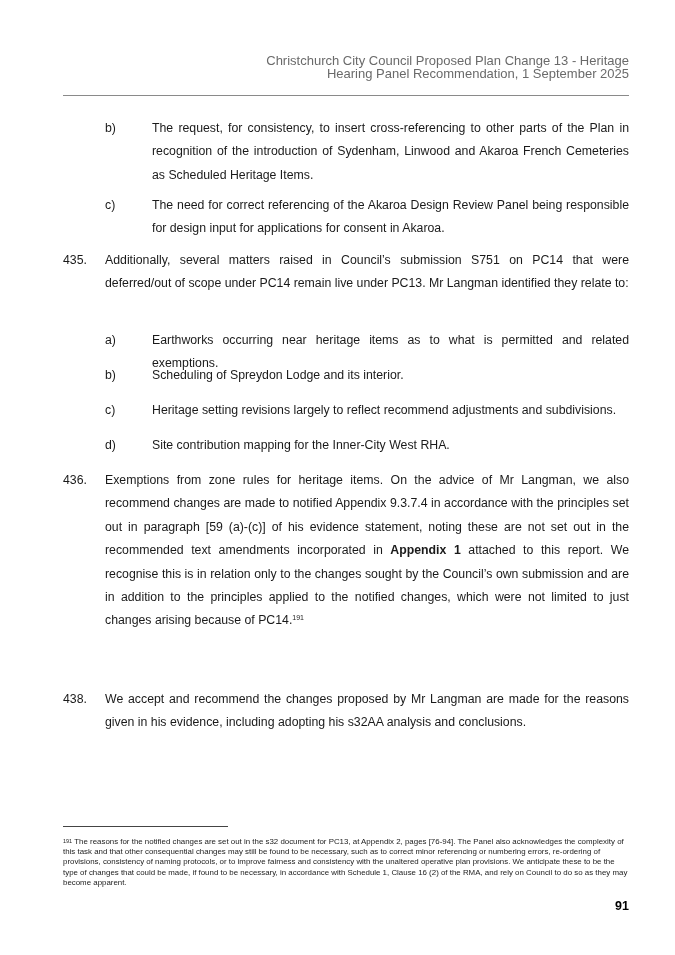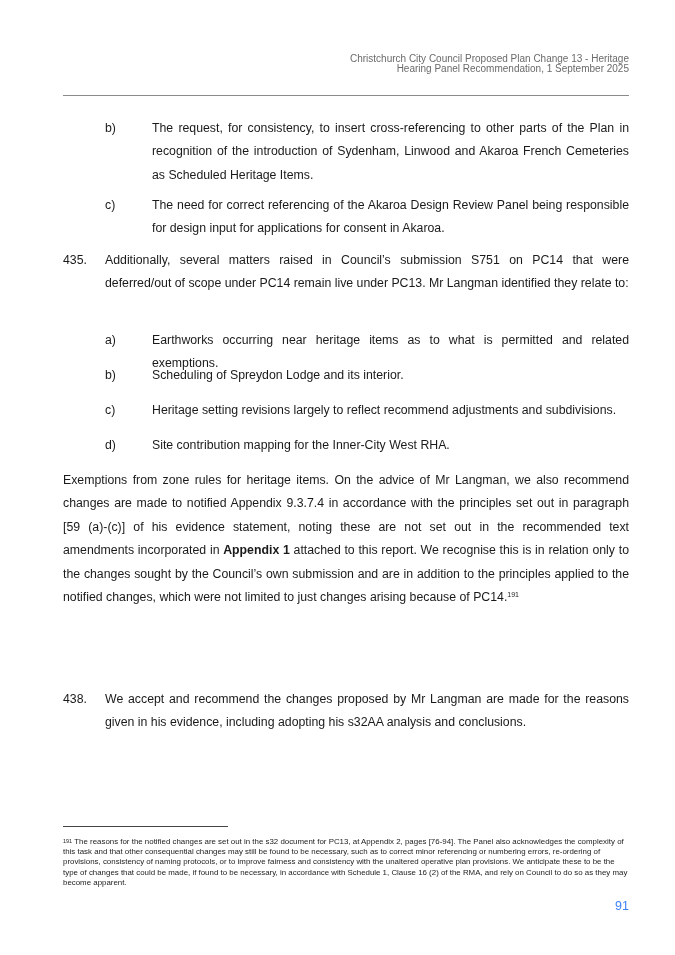--- a/index.html
+++ b/index.html
@@ -18,21 +18,21 @@
     .page {
       position: absolute;
       left: 0; top: 0;
       width: 675px; height: 955px;
     }
     .header {
       position: absolute;
       right: 46px;
       top: 54px;
       text-align: right;
-      font-size: 10px;
+      font-size: 13px;
       color: #6a6a6a;
       line-height: 1;
     }
     .header .line1 { display: block; }
     .header .line2 { display: block; }
     .header-rule {
       position: absolute;
       left: 63px;
       width: 566px;
       top: 95px;
@@ -98,21 +98,22 @@
     }
     .footnote sup {
       font-size: 5.5px;
       top: -1px;
     }
     .page-number {
       position: absolute;
       right: 46px;
       top: 899px;
       font-size: 12.5px;
-      color: #3b82f6;
+      color: #000000;
+      font-weight: bold;
     }
   </style>
 </head>
 <body>
 
 <div class="page">
 
   <div class="header">
     <span class="line1">Christchurch City Council Proposed Plan Change 13 - Heritage</span>
     <span class="line2">Hearing Panel Recommendation, 1 September 2025</span>
@@ -143,20 +144,21 @@
   <div class="sub" style="top:399px;">
     <span class="lbl">c)</span>
     <span class="txt just-last-left">Heritage setting revisions largely to reflect recommend adjustments and subdivisions.</span>
   </div>
   <div class="sub" style="top:434px;">
     <span class="lbl">d)</span>
     <span class="txt just-last-left">Site contribution mapping for the Inner-City West RHA.</span>
   </div>
 
   <div class="para" style="top:469px;">
+    <span class="num">436.</span>
     <span class="txt just-last-left"><span>Exemptions from zone rules for heritage items. On the advice of Mr Langman, we also recommend changes are made to notified Appendix 9.3.7.4 in accordance with the principles set out in paragraph [59 (a)-(c)] of his evidence statement, noting these are not set out in the recommended text amendments incorporated in </span><b>Appendix 1</b><span> attached to this report.  We recognise this is in relation only to the changes sought by the Council’s own submission and are in addition to the principles applied to the notified changes, which were not limited to just changes arising because of PC14.</span><sup>191</sup></span>
   </div>
 
 
   <div class="para" style="top:688px;">
     <span class="num">438.</span>
     <span class="txt just-last-left">We accept and recommend the changes proposed by Mr Langman are made for the reasons given in his evidence, including adopting his s32AA analysis and conclusions.</span>
   </div>
 
   <div class="fn-rule"></div>

